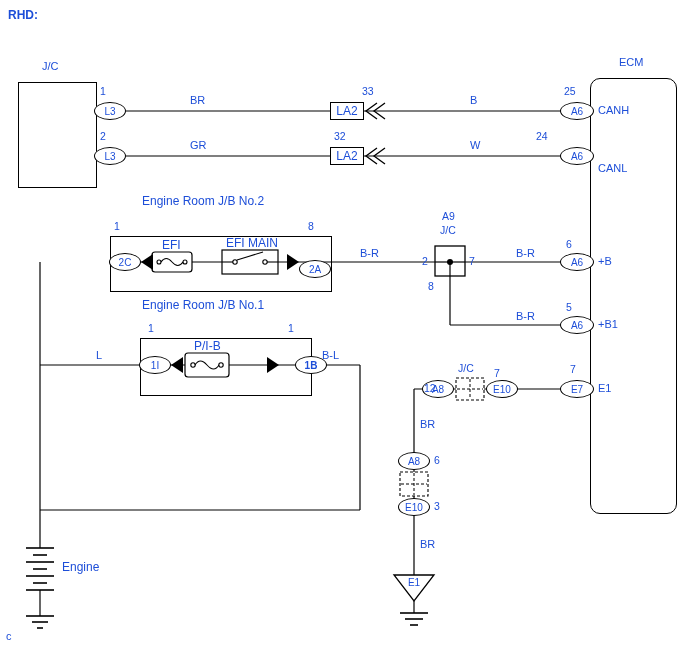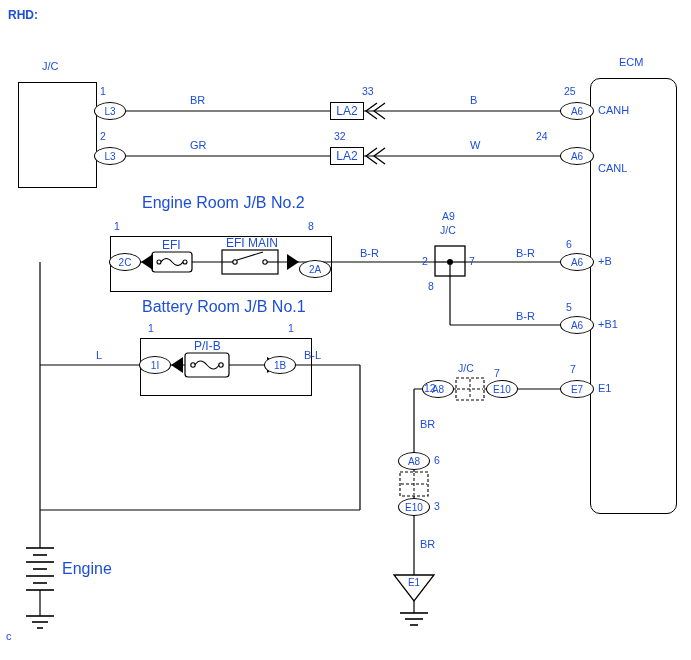--- a/index.html
+++ b/index.html
@@ -18,21 +18,21 @@
   }
   .wide { width:34px; }
   .smallbox {
     position:absolute; width:34px; height:18px; background:#fff;
     border:1.4px solid #000; box-sizing:border-box;
     display:flex; align-items:center; justify-content:center;
     font-size:12px; z-index:3;
   }
   .lbl { position:absolute; font-size:11px; white-space:nowrap; z-index:4; }
   .pin { position:absolute; font-size:10.5px; white-space:nowrap; z-index:4; }
-  .cap { position:absolute; font-size:16px; white-space:nowrap; z-index:4; }
+  .cap { position:absolute; font-size:12px; white-space:nowrap; z-index:4; }
   .bold { font-weight:bold; font-size:12px; }
   .tiny { font-size:12px; }
 </style>
 </head>
 <body>
 
 <div id="stage">
 
   <svg class="layer" width="691" height="660" viewBox="0 0 691 660">
     <g stroke="#000" stroke-width="1.2" fill="none">
@@ -134,21 +134,21 @@
 
   <div class="box" style="left:18px; top:82px; width:77px; height:104px;"></div>
   <div class="box rounded" style="left:590px; top:78px; width:85px; height:434px;"></div>
   <div class="box" style="left:110px; top:236px; width:220px; height:54px;"></div>
   <div class="box" style="left:140px; top:338px; width:170px; height:56px;"></div>
 
   <div class="cap bold" style="left:8px; top:8px;">RHD:</div>
   <div class="lbl" style="left:42px; top:60px;">J/C</div>
   <div class="lbl" style="left:619px; top:56px;">ECM</div>
   <div class="cap" style="left:142px; top:194px;">Engine Room J/B No.2</div>
-  <div class="cap" style="left:142px; top:298px;">Battery Room J/B No.1</div>
+  <div class="cap" style="left:142px; top:298px;">Engine Room J/B No.1</div>
   <div class="lbl" style="left:6px; top:630px;">c</div>
 
   <div class="pin" style="left:100px; top:85px;">1</div>
   <div class="oval" style="left:94px; top:102px;">L3</div>
   <div class="lbl" style="left:190px; top:94px;">BR</div>
   <div class="pin" style="left:334px; top:85px;margin-left:28px;">33</div>
   <div class="smallbox" style="left:330px; top:102px;">LA2</div>
   <div class="lbl" style="left:470px; top:94px;">B</div>
   <div class="pin" style="left:564px; top:85px;">25</div>
   <div class="oval wide" style="left:560px; top:102px;">A6</div>
@@ -186,23 +186,23 @@
 
   <div class="lbl" style="left:516px; top:310px;">B-R</div>
   <div class="pin" style="left:566px; top:301px;">5</div>
   <div class="oval wide" style="left:560px; top:316px;">A6</div>
   <div class="lbl" style="left:598px; top:318px;">+B1</div>
 
   <div class="pin" style="left:148px; top:322px;">1</div>
   <div class="oval" style="left:139px; top:356px;">1I</div>
   <div class="tiny lbl" style="left:194px; top:339px;">P/I-B</div>
   <div class="pin" style="left:288px; top:322px;">1</div>
-  <div class="oval" style="left:264px; top:356px;">1B</div>
+  <div class="oval" style="left:295px; top:356px;font-weight:bold;">1B</div>
   <div class="lbl" style="left:96px; top:349px;">L</div>
-  <div class="lbl" style="left:304px; top:349px;">B-L</div>
+  <div class="lbl" style="left:322px; top:349px;">B-L</div>
 
   <div class="pin" style="left:424px; top:382px;">12</div>
   <div class="pin" style="left:458px; top:362px;">J/C</div>
   <div class="pin" style="left:494px; top:367px;">7</div>
   <div class="oval" style="left:422px; top:380px;">A8</div>
   <div class="oval" style="left:486px; top:380px;">E10</div>
   <div class="pin" style="left:570px; top:363px;">7</div>
   <div class="oval wide" style="left:560px; top:380px;">E7</div>
   <div class="lbl" style="left:598px; top:382px;">E1</div>
 

